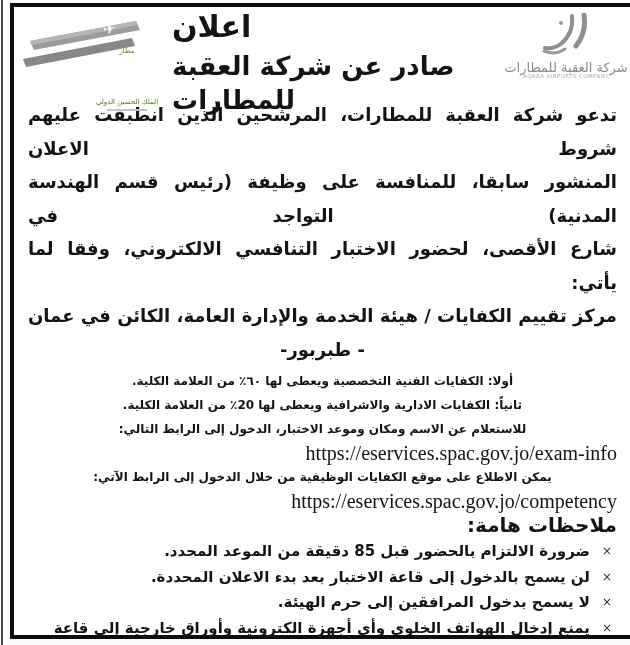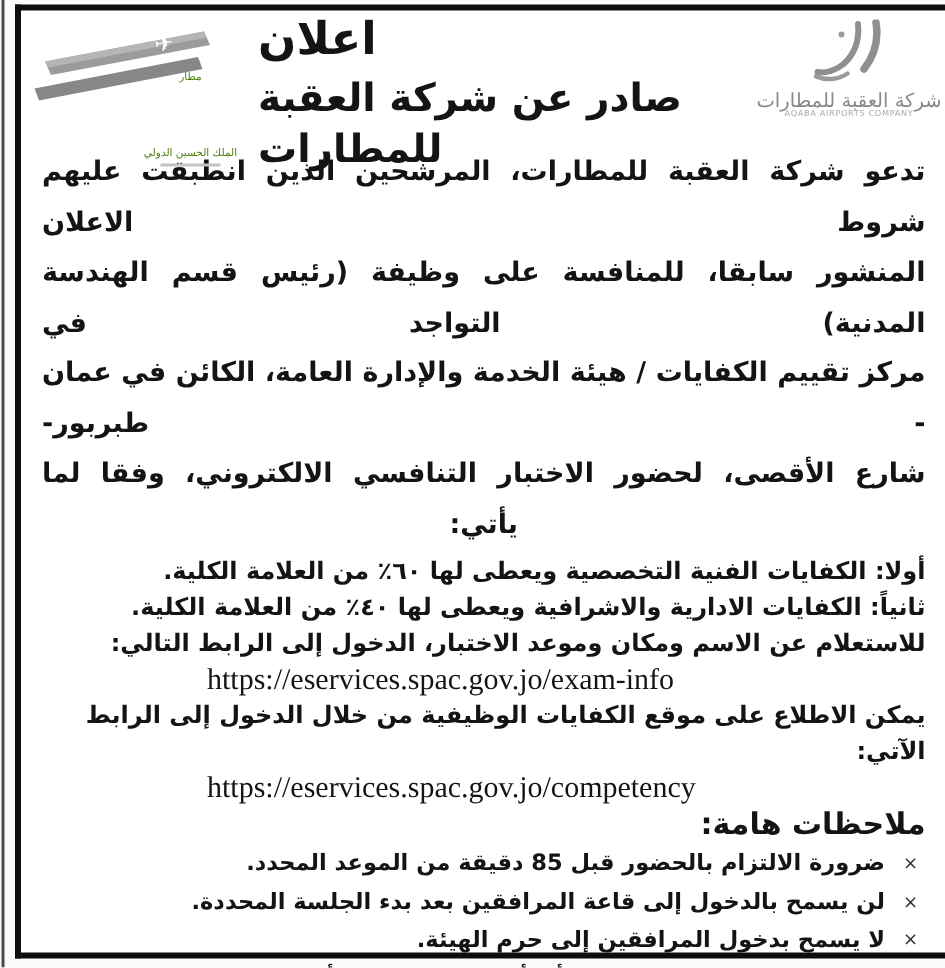--- a/index.html
+++ b/index.html
@@ -27,24 +27,24 @@
   .title2{font-size:26px;font-weight:bold;line-height:34px;margin-top:4px;}
   .logo-right{width:128px;position:relative;height:88px;text-align:center;padding-top:6px;box-sizing:border-box;}
   .rl-ar{font-size:13px;color:#8a8a8a;line-height:9px;direction:rtl;}
   .rl-en{font-size:5.5px;color:#ababab;line-height:8px;letter-spacing:0.4px;}
   
   .intro{direction:rtl;font-weight:bold;font-size:18px;padding:3px 13px 0 14px;}
   .intro-line{line-height:33.5px;text-align:justify;text-align-last:justify;}
   .intro-line:last-child{text-align-last:center;}
   
   .section{direction:rtl;padding:3px 13px 0 14px;}
-  .line{font-weight:bold;font-size:16px;line-height:24px;text-align:right;}
+  .line{font-weight:bold;font-size:12px;line-height:24px;text-align:center;}
   .url{
     direction:ltr;font-family:"Liberation Serif",serif;font-size:20px;
-    line-height:24px;text-align:left;margin-left:110px;font-weight:normal;
+    line-height:24px;text-align:right;margin-left:110px;font-weight:normal;
   }
   .notes-heading{font-weight:bold;font-size:20px;line-height:25px;text-align:right;}
   
   .bullets{direction:rtl;list-style:none;margin:1px 0 0;padding:0 13px 0 10px;}
   .bullets li{
     position:relative;padding-right:27px;font-weight:bold;font-size:15px;
     line-height:25.5px;text-align:right;
   }
   .xmark{position:absolute;right:5px;top:0;font-size:12px;line-height:25.5px;font-weight:normal;color:#333;}
 </style>
@@ -84,35 +84,35 @@
         <circle cx="27" cy="10" r="2" fill="#9a9a9a"></circle>
       </svg>
       <div class="rl-ar">شركة العقبة للمطارات</div>
       <div class="rl-en">AQABA AIRPORTS COMPANY</div>
     </div>
   </div>
 
   <div class="intro">
     <div class="intro-line">تدعو شركة العقبة للمطارات، المرشحين الذين انطبقت عليهم شروط الاعلان</div>
     <div class="intro-line">المنشور سابقا، للمنافسة على وظيفة (رئيس قسم الهندسة المدنية) التواجد في</div>
+    <div class="intro-line">شارع الأقصى، لحضور الاختبار التنافسي الالكتروني، وفقا لما يأتي:</div>
     <div class="intro-line">مركز تقييم الكفايات / هيئة الخدمة والإدارة العامة، الكائن في عمان - طبربور-</div>
-    <div class="intro-line">شارع الأقصى، لحضور الاختبار التنافسي الالكتروني، وفقا لما يأتي:</div>
   </div>
 
   <div class="section">
     <div class="line">أولا: الكفايات الفنية التخصصية ويعطى لها ٦٠٪ من العلامة الكلية.</div>
-    <div class="line">ثانياً: الكفايات الادارية والاشرافية ويعطى لها ٤٠٪ من العلامة الكلية.</div>
+    <div class="line">ثانياً: الكفايات الادارية والاشرافية ويعطى لها 20٪ من العلامة الكلية.</div>
     <div class="line">للاستعلام عن الاسم ومكان وموعد الاختبار، الدخول إلى الرابط التالي:</div>
     <div class="url">https://eservices.spac.gov.jo/exam-info</div>
     <div class="line">يمكن الاطلاع على موقع الكفايات الوظيفية من خلال الدخول إلى الرابط الآتي:</div>
     <div class="url">https://eservices.spac.gov.jo/competency</div>
     <div class="notes-heading">ملاحظات هامة:</div>
   </div>
 
   <ul class="bullets">
     <li><span class="xmark">×</span><span>ضرورة الالتزام بالحضور قبل 85 دقيقة من الموعد المحدد.</span></li>
-    <li><span class="xmark">×</span><span>لن يسمح بالدخول إلى قاعة المرافقين بعد بدء الجلسة المحددة.</span></li>
+    <li><span class="xmark">×</span><span>لن يسمح بالدخول إلى قاعة الاختبار بعد بدء الاعلان المحددة.</span></li>
     <li><span class="xmark">×</span><span>لا يسمح بدخول المرافقين إلى حرم الهيئة.</span></li>
     <li><span class="xmark">×</span><span>يمنع إدخال الهواتف الخلوي وأي أجهزة الكترونية وأوراق خارجية إلى قاعة الاختبار.</span></li>
 
   </ul>
 
 </div>
 
 </body></html>

